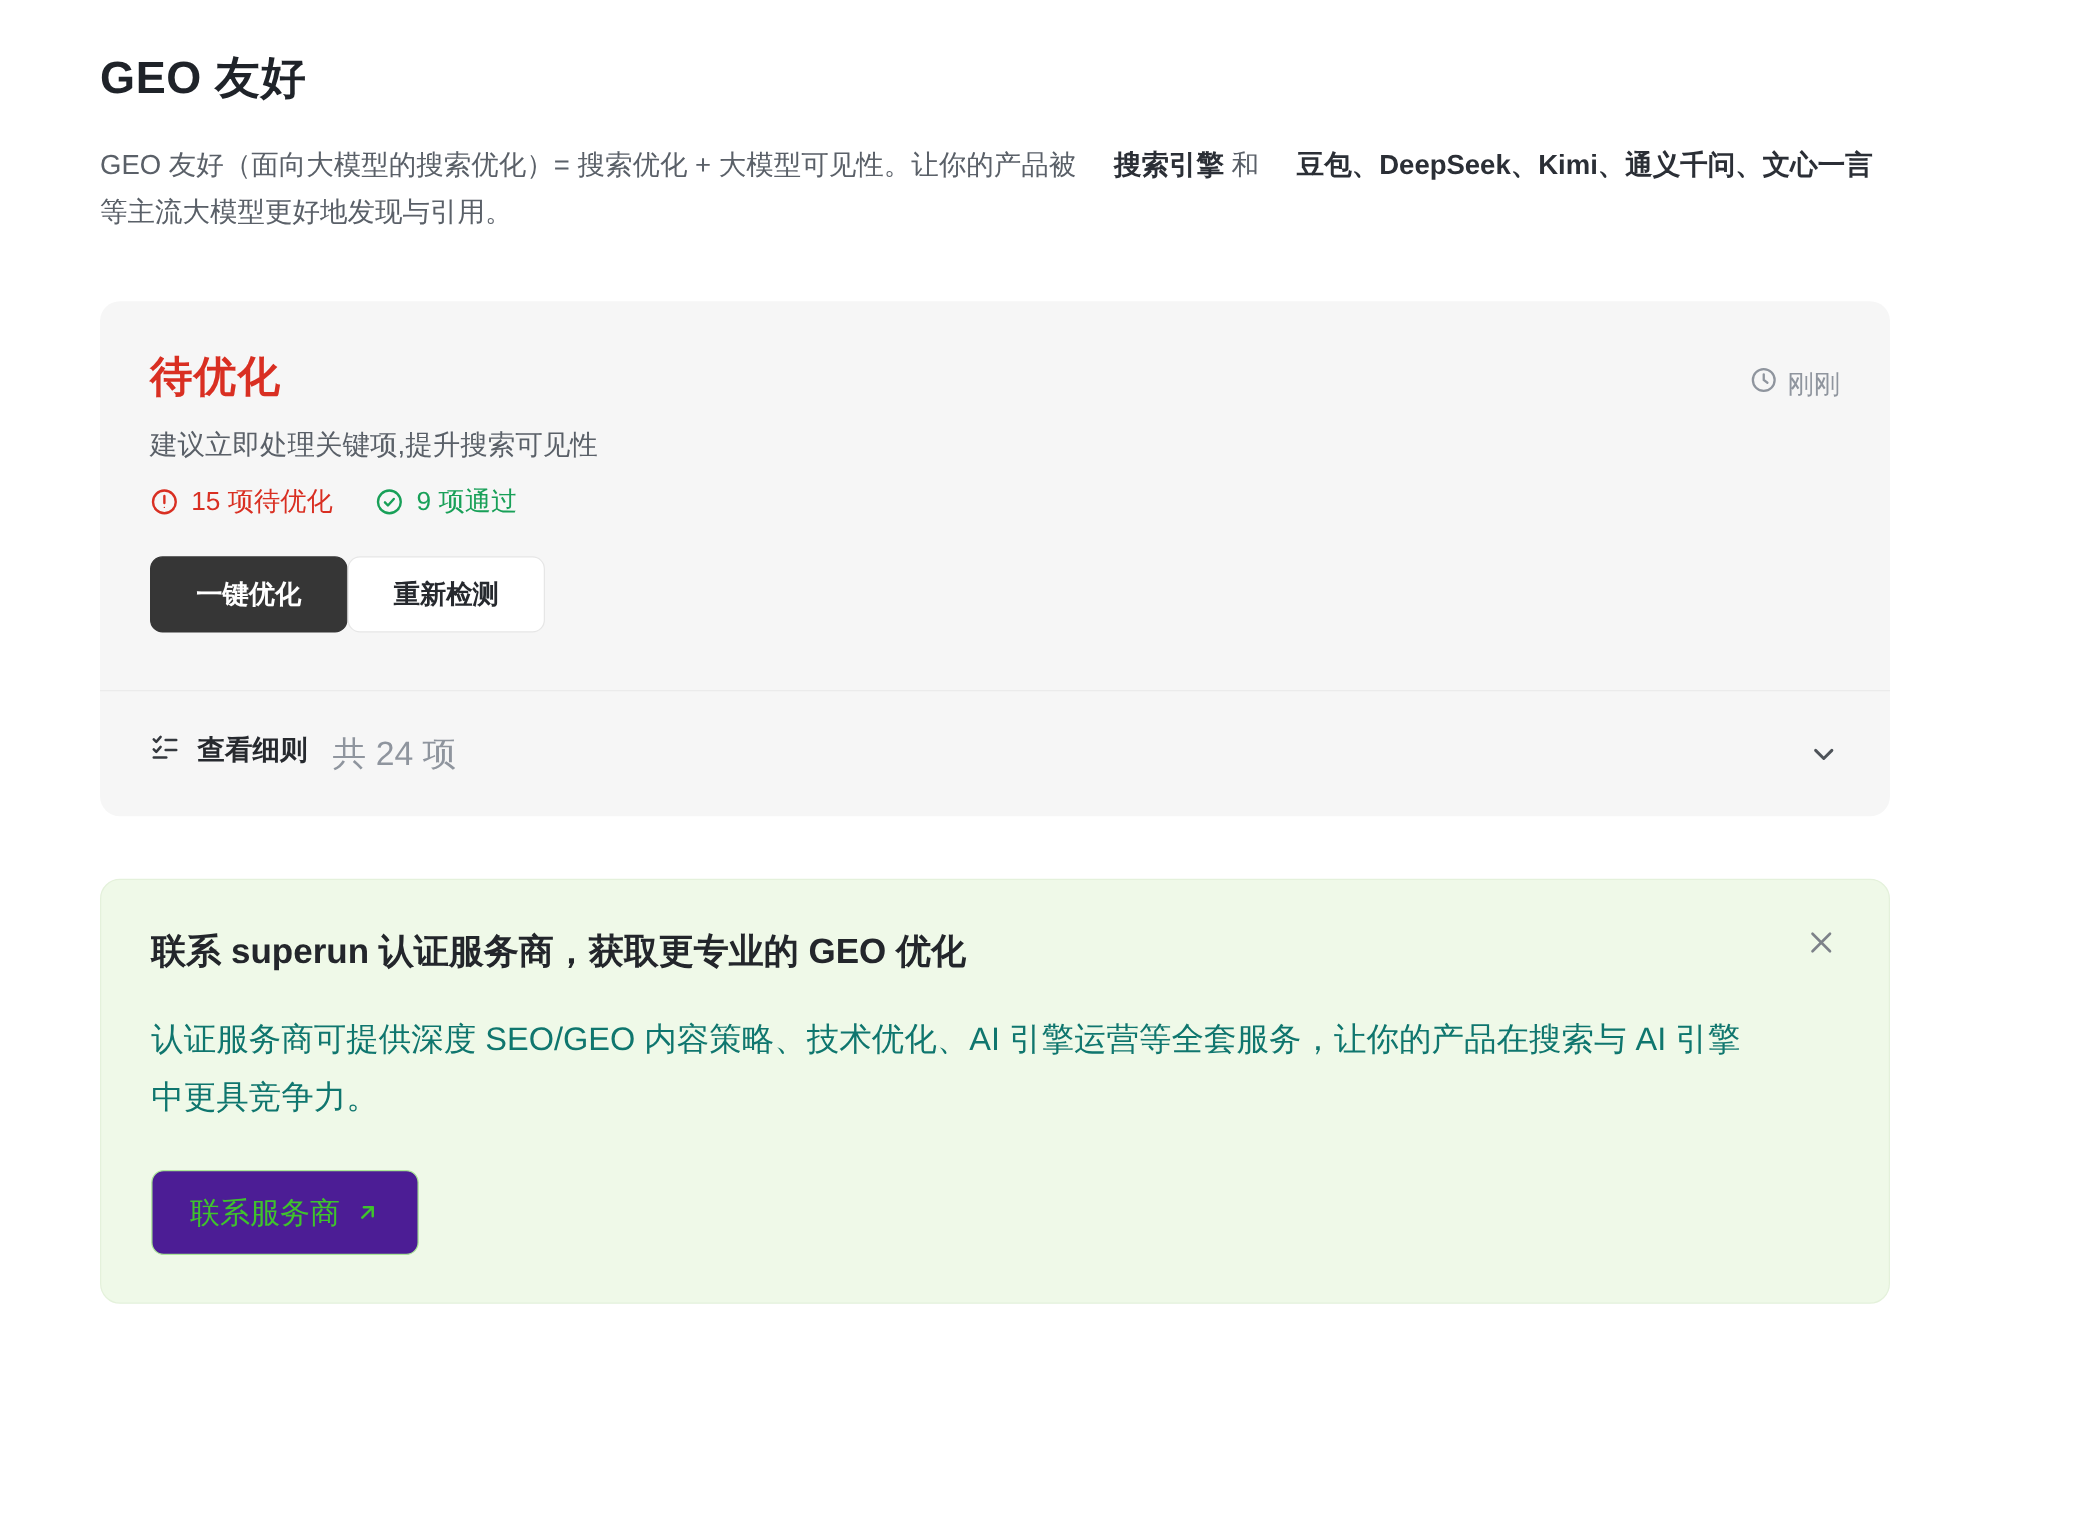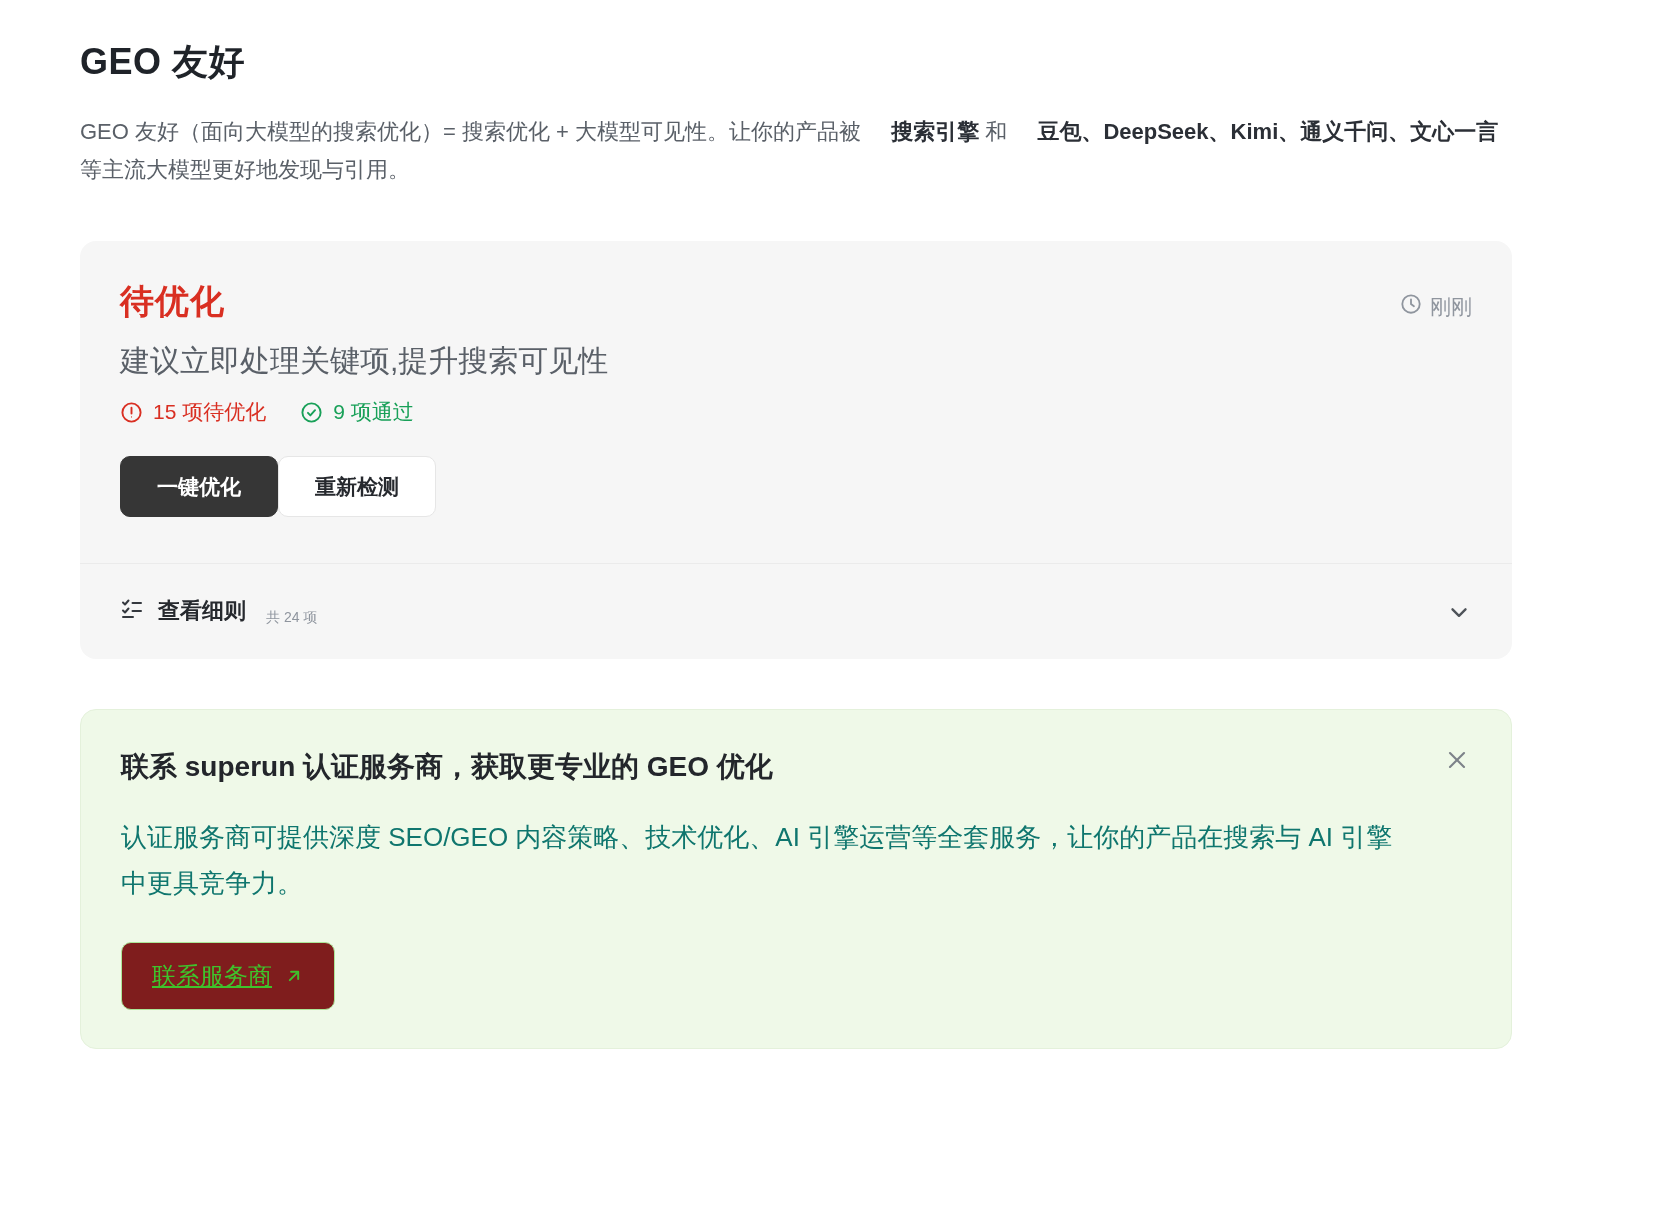--- a/index.html
+++ b/index.html
@@ -22,21 +22,21 @@
   .page-desc .b { font-weight: 700; color: #2b2f36; margin-left: 24px; }
 
   
   .status-card {
     margin-top: 52px;
     background: var(--card-bg, #f6f6f6);
     border-radius: 16px;
   }
   .status-card-main { padding: 38px 40px 46px 40px; display: flex; justify-content: space-between; align-items: flex-start; }
   .status-title { font-size: 34px; font-weight: 700; color: var(--danger, #d92f22); letter-spacing: 1px; }
-  .status-subtitle { margin-top: 16px; font-size: 30px; color: var(--text-secondary, #5a6068); }
+  .status-subtitle { margin-top: 16px; font-size: 22px; color: var(--text-secondary, #5a6068); }
   .badges { margin-top: 16px; display: flex; align-items: center; gap: 34px; }
   .badge { display: flex; align-items: center; gap: 10px; font-size: 21px; font-weight: 500; }
   .badge.danger { color: var(--danger, #d92f22); }
   .badge.success { color: var(--success, #18a058); }
   .badge svg { width: 23px; height: 23px; display: block; }
   .actions { margin-top: 30px; display: flex; gap: 0; }
   .btn {
     font-family: inherit;
     font-size: 21px;
     font-weight: 600;
@@ -53,21 +53,21 @@
   .status-card-footer {
     border-top: 1px solid #ebebeb;
     padding: 32px 40px;
     display: flex;
     align-items: center;
     cursor: pointer;
   }
   .footer-left { display: flex; align-items: flex-start; gap: 14px; flex: 1; }
   .footer-left svg { width: 24px; height: 24px; display: block; color: #34383e; }
   .details-label { font-size: 22px; font-weight: 700; color: #26292e; }
-  .details-count { font-size: 14px; color: var(--text-muted, #8f959e); margin-left: 6px; margin-top: 13px; }
+  .details-count { font-size: 27px; color: var(--text-muted, #8f959e); margin-left: 6px; }
   .chevron svg { width: 26px; height: 26px; display: block; color: #4e5359; }
 
   
   .promo-banner {
     position: relative;
     margin-top: 50px;
     background: var(--banner-bg, #eff9e8);
     border: 1px solid #e4f1db;
     border-radius: 16px;
     padding: 38px 40px 38px 40px;
@@ -82,26 +82,25 @@
   }
   .promo-cta {
     margin-top: 36px;
     display: inline-flex;
     align-items: center;
     gap: 12px;
     font-family: inherit;
     font-size: 24px;
     font-weight: 500;
     color: var(--cta-green, #3fc32c);
-    background: #7f1d1d;
+    background: #4c1d95;
     border: 1px solid var(--cta-border, #abe698);
     border-radius: 10px;
     padding: 17px 30px;
     cursor: pointer;
-    text-decoration: underline;
   }
   .promo-cta svg { width: 20px; height: 20px; display: block; }
   .close-btn {
     position: absolute;
     top: 36px;
     right: 40px;
     width: 28px;
     height: 28px;
     background: transparent;
     border: none;

